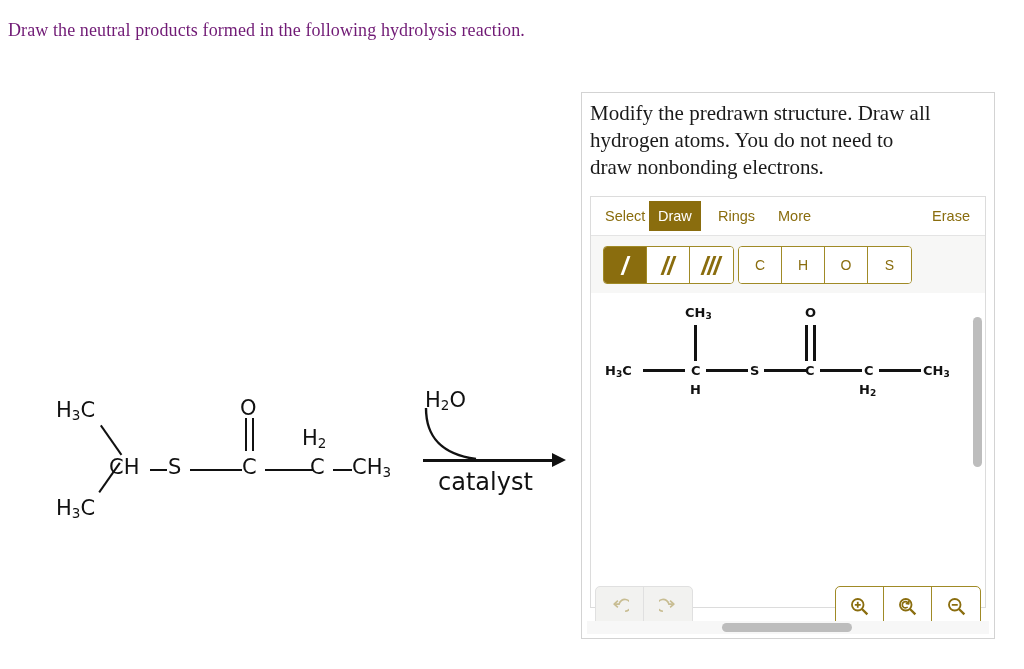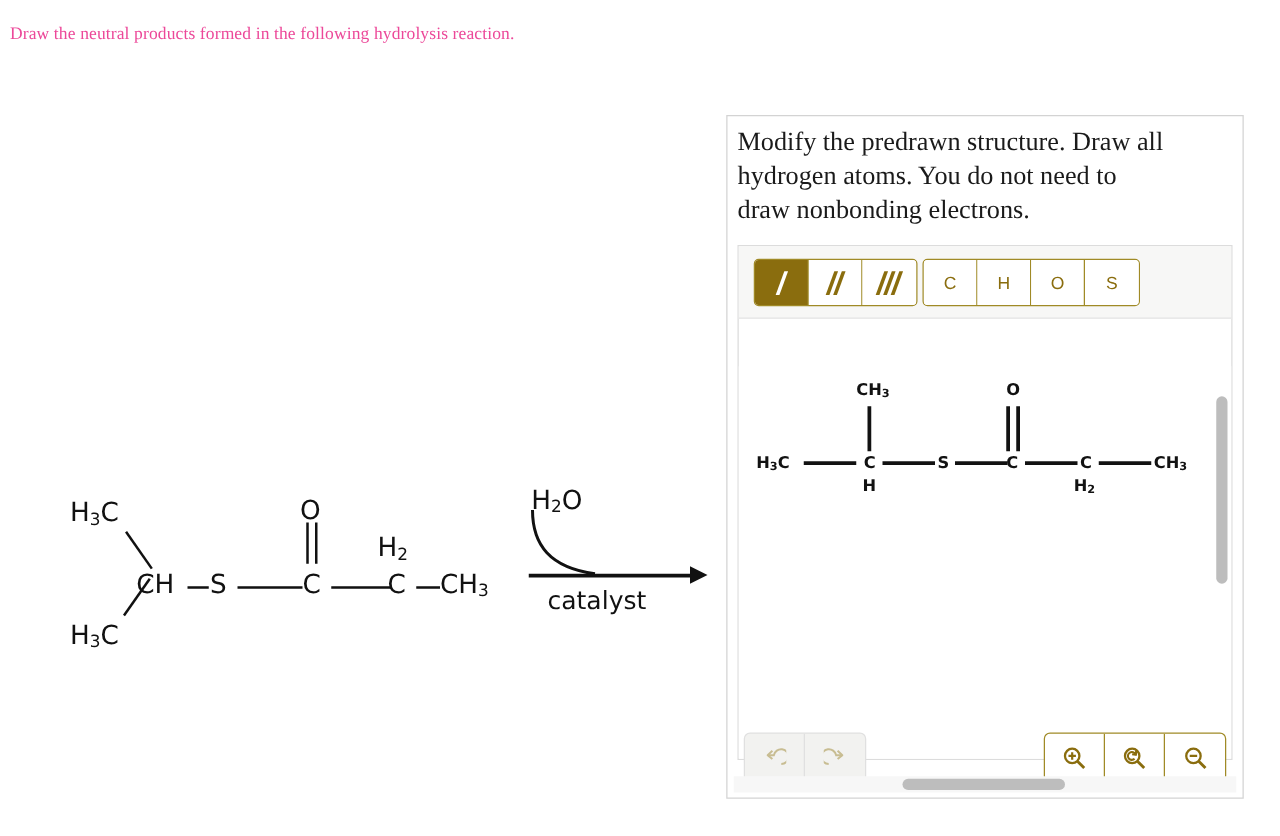--- a/index.html
+++ b/index.html
@@ -13,22 +13,22 @@
     position: relative;
     font-family: "Liberation Serif", serif;
     overflow: hidden;
   }
 
   
   #question-text {
     position: absolute;
     left: 8px;
     top: 20px;
-    font-size: 14px;
-    color: #ec4899;
+    font-size: 18px;
+    color: #701a75;
     letter-spacing: 0.1px;
     white-space: nowrap;
   }
 
   
   #reaction-scheme {
     position: absolute;
     left: 40px;
     top: 380px;
     width: 530px;
@@ -81,21 +81,21 @@
     font-family: "DejaVu Sans", sans-serif;
     font-size: 21px;
     color: #111111;
   }
   #reagent-above sub { font-size: 13.5px; vertical-align: -0.22em; }
   #reagent-below {
     position: absolute;
     left: 398px;
     top: 88px;
     font-family: "DejaVu Sans", sans-serif;
-    font-size: 20px;
+    font-size: 24px;
     color: #111111;
   }
 
   
   #draw-panel {
     position: absolute;
     left: 581px;
     top: 92px;
     width: 414px;
     height: 547px;
@@ -367,20 +367,27 @@
   <div id="arrow-head"></div>
   <div id="reagent-below">catalyst</div>
 </div>
 
 <div id="draw-panel">
 
   <div id="panel-instructions">Modify the predrawn structure. Draw all hydrogen atoms. You do not need to draw nonbonding electrons.</div>
 
   <div id="editor-box">
 
+    <div id="tab-row">
+      <div class="tab" id="tab-select">Select</div>
+      <div class="tab active" id="tab-draw">Draw</div>
+      <div class="tab" id="tab-rings">Rings</div>
+      <div class="tab" id="tab-more">More</div>
+      <div class="tab" id="tab-erase">Erase</div>
+    </div>
 
     <div id="tool-row">
       <div class="btn-group" id="bond-group">
         <div class="tool-btn active">
           <span class="slash"></span>
         </div>
         <div class="tool-btn">
           <span class="slash"></span>
           <span class="slash"></span>
         </div>

